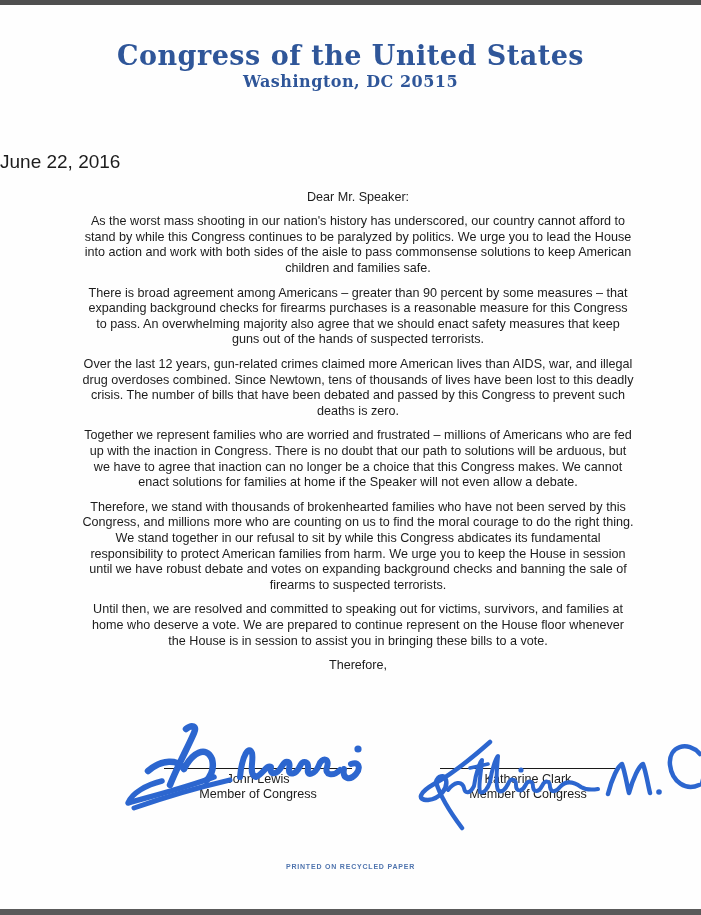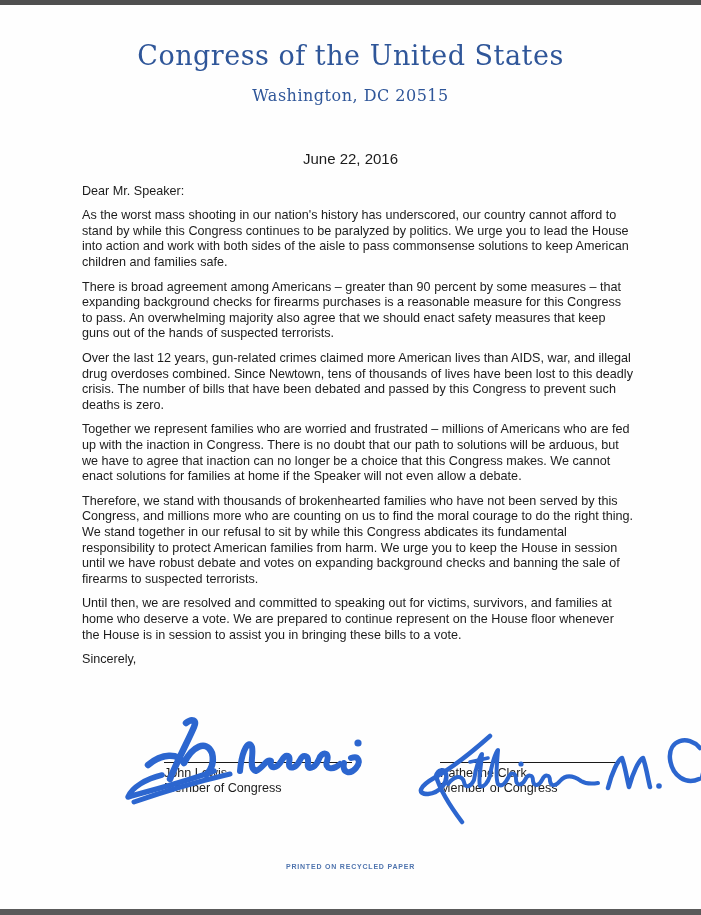--- a/index.html
+++ b/index.html
@@ -15,38 +15,39 @@
 
   .scan-bar { position:absolute; left:0; width:701px; background:var(--scan-edge,#4f4f4f); }
   .scan-bar.top { top:0; height:5px; }
   .scan-bar.bottom { bottom:0; height:6px; background:#5a5a5a; }
 
   .letterhead {
     text-align:center;
     padding-top:41px;
     color:var(--letterhead-blue,#2f5699);
     font-family:"DejaVu Serif", serif;
-    font-weight:normal;
+    font-weight:bold;
   }
   .lh-title { font-size:27px; letter-spacing:0.5px; line-height:1.1; }
-  .lh-sub   { font-size:16px; margin-top:15px; letter-spacing:0.5px; }
+  .lh-sub   { font-size:16px; margin-top:1px; letter-spacing:0.5px; }
 
   .date-line {
-    text-align:center;
-    margin-top:45px;
-    font-size:15px;
+    text-align:left;
+    margin-top:60px;
+    font-size:19px;
     color:var(--body-text,#1c1c1c);
   }
 
   .letter-body {
     margin:17px 0 8px 82px;
     width:552px;
     font-size:12.6px;
     line-height:15.6px;
     color:var(--body-text,#1c1c1c);
+    text-align:center;
   }
   .letter-body p { margin:0 0 9px 0; }
   .salutation { margin-bottom:9px; }
   .closing { margin-top:0; }
 
   .sig-row {
     display:flex;
     gap:88px;
     margin:94px 0 0 82px;
   }
@@ -93,21 +94,21 @@
   <div class="date-line">June 22, 2016</div>
 
   <main class="letter-body">
     <p class="salutation">Dear Mr. Speaker:</p>
     <p>As the worst mass shooting in our nation's history has underscored, our country cannot afford to stand by while this Congress continues to be paralyzed by politics. We urge you to lead the House into action and work with both sides of the aisle to pass commonsense solutions to keep American children and families safe.</p>
     <p>There is broad agreement among Americans – greater than 90 percent by some measures – that expanding background checks for firearms purchases is a reasonable measure for this Congress to pass. An overwhelming majority also agree that we should enact safety measures that keep guns out of the hands of suspected terrorists.</p>
     <p>Over the last 12 years, gun-related crimes claimed more American lives than AIDS, war, and illegal drug overdoses combined. Since Newtown, tens of thousands of lives have been lost to this deadly crisis. The number of bills that have been debated and passed by this Congress to prevent such deaths is zero.</p>
     <p>Together we represent families who are worried and frustrated – millions of Americans who are fed up with the inaction in Congress. There is no doubt that our path to solutions will be arduous, but we have to agree that inaction can no longer be a choice that this Congress makes. We cannot enact solutions for families at home if the Speaker will not even allow a debate.</p>
     <p>Therefore, we stand with thousands of brokenhearted families who have not been served by this Congress, and millions more who are counting on us to find the moral courage to do the right thing. We stand together in our refusal to sit by while this Congress abdicates its fundamental responsibility to protect American families from harm. We urge you to keep the House in session until we have robust debate and votes on expanding background checks and banning the sale of firearms to suspected terrorists.</p>
     <p>Until then, we are resolved and committed to speaking out for victims, survivors, and families at home who deserve a vote. We are prepared to continue represent on the House floor whenever the House is in session to assist you in bringing these bills to a vote.</p>
-    <p class="closing">Sincerely,</p>
+    <p class="closing">Therefore,</p>
 
     <div class="sig-row">
 
       <div class="sig-block john">
         <svg class="sig-draw john" width="250" height="100" viewBox="0 0 250 100" xmlns="http://www.w3.org/2000/svg">
           <path class="ink" stroke-width="6.5" d="M64,10 C70,5 75,7 72,14 C66,28 56,46 48,66"></path>
           <path class="ink" stroke-width="6.5" d="M26,52 C40,40 56,40 62,50 C70,34 84,26 90,40 C92,48 90,56 84,62"></path>
           <path class="ink" stroke-width="5.5" d="M92,58 C66,68 34,76 6,84 C10,74 24,66 40,62"></path>
           <path class="ink" stroke-width="5" d="M12,89 C46,77 78,68 108,61"></path>
           <path class="ink" stroke-width="6" d="M118,58 C120,36 127,26 130,34 C132,42 126,56 134,58 C141,55 145,45 149,48 C147,57 155,56 160,47 C164,40 169,42 167,50 C166,57 174,56 178,47 C181,41 187,42 186,50 C184,58 193,56 197,46 C200,38 208,39 205,48 C202,56 211,58 218,51"></path>

